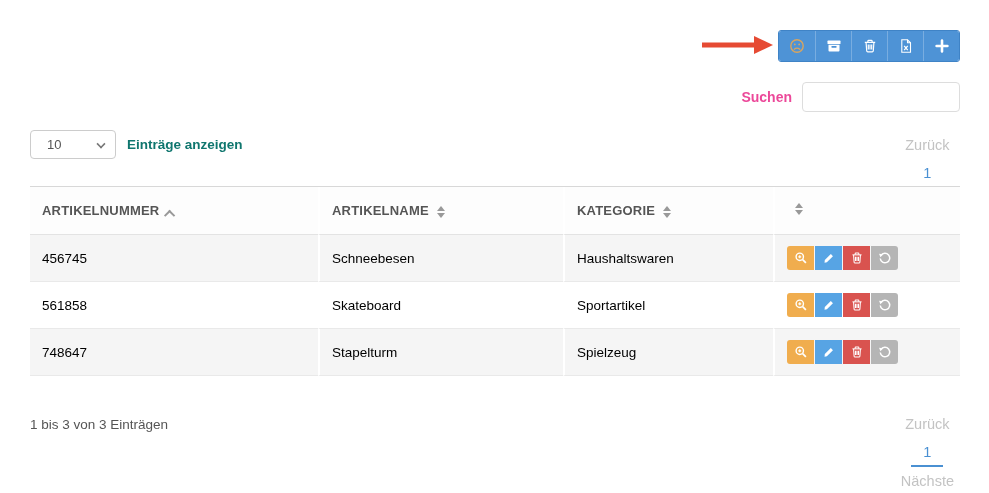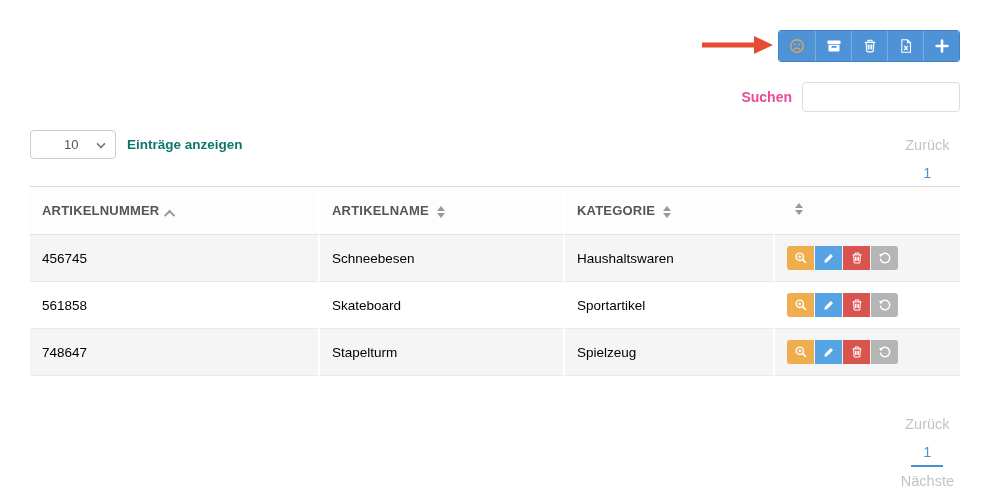--- a/index.html
+++ b/index.html
@@ -19,21 +19,21 @@
 
   
   .search-row { position:absolute; top:82px; right:29px; display:flex; align-items:center; gap:10px; }
   .search-label { font-size:14px; font-weight:bold; color:#ec4899; }
   .search-input { width:158px; height:30px; border:1px solid #ddd; border-radius:4px;
                   font-size:13px; color:#555; padding:0 8px; outline:none; font-family:inherit; }
 
   
   .length-row { position:absolute; left:30px; top:130px; display:flex; align-items:center; gap:11px; }
   .length-select { position:relative; width:86px; height:29px; border:1px solid #ccc; border-radius:4px;
-                   background:#fff; display:flex; align-items:center; cursor:pointer;padding-left:17px; }
+                   background:#fff; display:flex; align-items:center; cursor:pointer; }
   .length-select .sel-value { font-size:13px; color:#555; padding-left:16px; }
   .length-select .chevron { position:absolute; right:10px; top:9px; width:8px; height:8px;
                    border-right:2px solid #777; border-bottom:2px solid #777; transform:rotate(45deg) scale(.8); }
   .length-label { font-size:13.5px; font-weight:bold; color:#0f766e; }
 
   
   .pagination { position:absolute; right:29px; display:flex; align-items:center; font-size:14.5px; color:#c3c3c3;flex-direction:column; }
   .pagination.pg-top { top:131px; }
   .pagination.pg-bottom { top:410px; }
   .pg-prev, .pg-next { padding:6px 6px; cursor:pointer; }
@@ -306,20 +306,21 @@
                     <path d="M3.4 5.2 A5.4 5.4 0 1 1 2.6 8.6"></path>
                     <polygon points="1.2,3.2 5.8,3.6 2.8,7.2" fill="#fff" stroke="none"></polygon>
                   </svg>
                 </span>
               </button>
             </span></td>
         </tr>
       </tbody>
   </table>
 
+  <div class="info-text">1 bis 3 von 3 Einträgen</div>
 
   <div class="pagination pg-bottom">
     <span class="pg-prev">Zurück</span>
     <span class="pg-current">1</span>
     <span class="pg-next">Nächste</span>
   </div>
 
 </div>
 
 </body></html>

